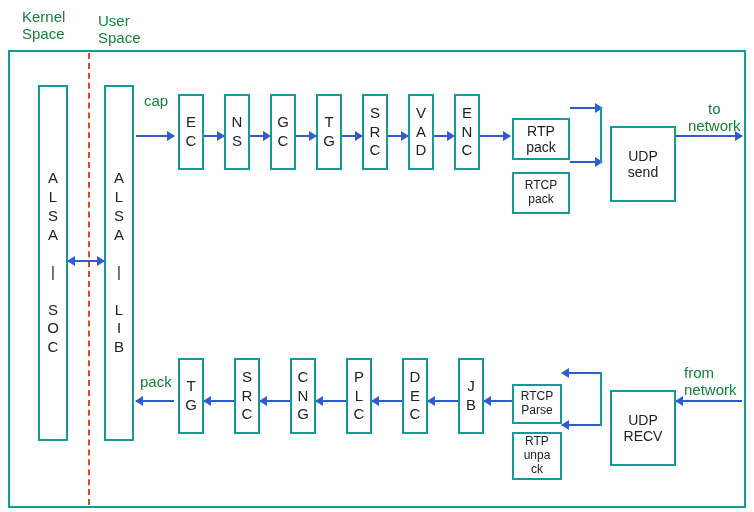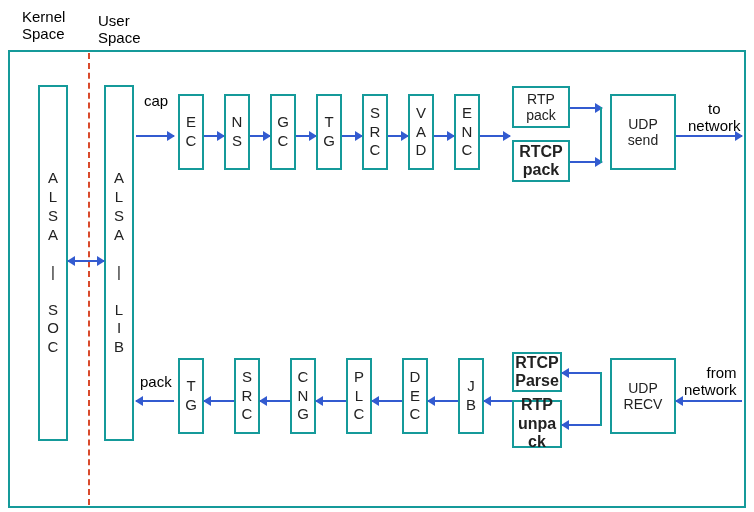--- a/index.html
+++ b/index.html
@@ -9,21 +9,21 @@
     color: #000;
   }
   .canvas {
     position: relative;
     width: 754px;
     height: 512px;
   }
   .label {
     position: absolute;
     font-size: 15px;
-    color: #000000;
+    color: #15803d;
     white-space: pre;
   }
   .border-box {
     position: absolute;
     border: 2px solid #159a9a;
     background: #fff;
     box-sizing: border-box;
   }
   .vbox {
     position: absolute;
@@ -45,22 +45,23 @@
     border: 2px solid #159a9a;
     background: #fff;
     box-sizing: border-box;
     display: flex;
     align-items: center;
     justify-content: center;
     font-size: 14px;
     line-height: 1.15;
     text-align: center;
     color: #222;
-  }
-  .small { font-size: 16px; line-height:1.15;font-weight:bold; }
+    margin-top: 32px;
+  }
+  .small { font-size: 12px; line-height:1.15; }
   .dashed {
     position: absolute;
     border-left: 2px dashed #d94a2c;
     height: 452px;
     top: 53px;
   }
   .arrow {
     position: absolute;
     height: 2px;
     background: #335bd0;
@@ -328,16 +329,16 @@
     </div>
   <div class="vline" style="left:600px; top:372px; height:54px;"></div>
 
   <div class="hbox" style="left:610px; top:358px; width:66px; height:76px;">
       <span style="white-space:pre;">UDP
 RECV</span>
     </div>
   <div class="arrow" style="left:676px; top:400px; width:66px;">
       <div class="head-l"></div>
     </div>
-  <div class="label" style="left:684px; top:364px; text-align:right;">from
+  <div class="label" style="left:684px; top:364px; text-align:left;">from
 network</div>
 
 </div>
 
 </body></html>

